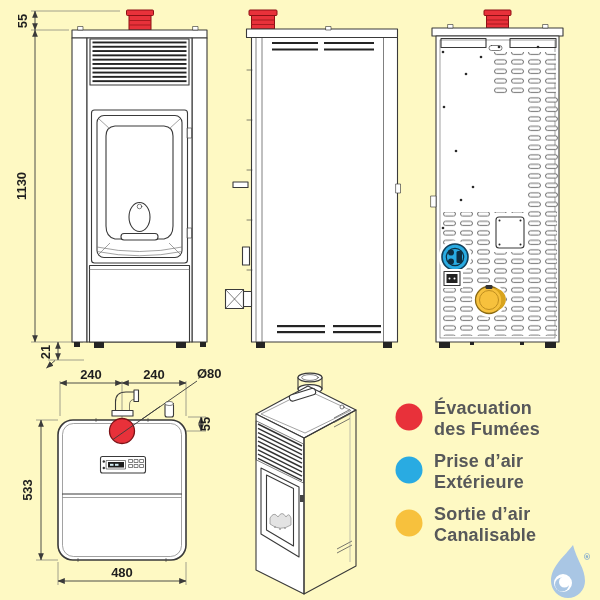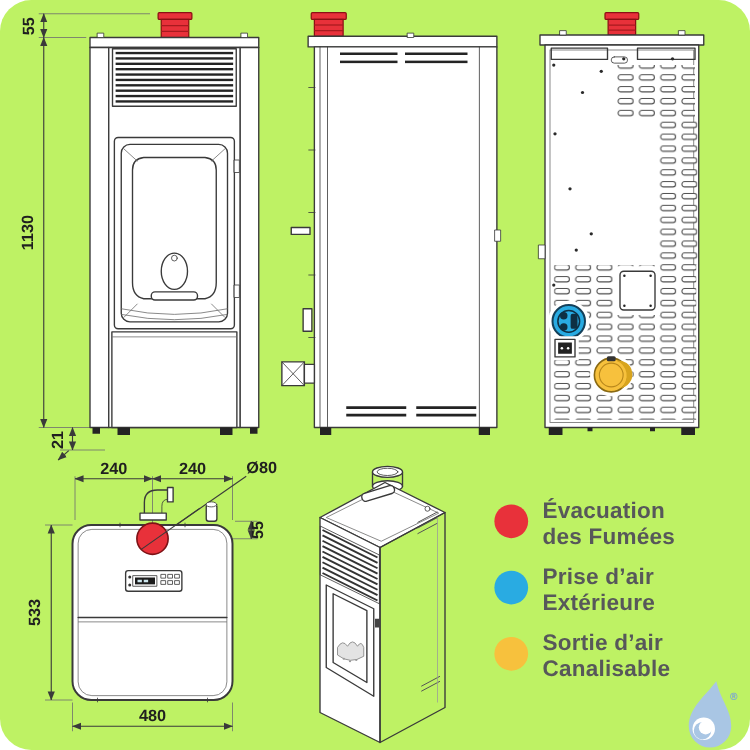--- a/index.html
+++ b/index.html
@@ -1,16 +1,16 @@
 <!DOCTYPE html>
 <html><head>
 <meta charset="utf-8">
 <style>
   html,body { margin:0; padding:0; background:#ffffff; }
-  .canvas { position:relative; width:600px; height:600px; background:#bef264; overflow:hidden;border-radius:25px; }
+  .canvas { position:relative; width:600px; height:600px; background:#fef9c3; overflow:hidden; }
   svg { display:block; }
   .ln    { fill:none; stroke:#3a3a3a; stroke-width:1.1; stroke-linejoin:round; stroke-linecap:round; }
   .thin  { stroke-width:0.65; }
   .thick { stroke-width:1.6; }
   .fillw { fill:#ffffff; }
   .dark  { fill:#242424; stroke:none; }
   .ext   { stroke:#6f6f6f; stroke-width:0.65; fill:none; }
   .dim   { stroke:#3a3a3a; stroke-width:0.9; fill:none; }
   .dimtxt    { font:bold 13px "Liberation Sans", sans-serif; fill:#1f1f1f; }
   .legendtxt { font:bold 18px "Liberation Sans", sans-serif; fill:#57585a; letter-spacing:.2px; }

